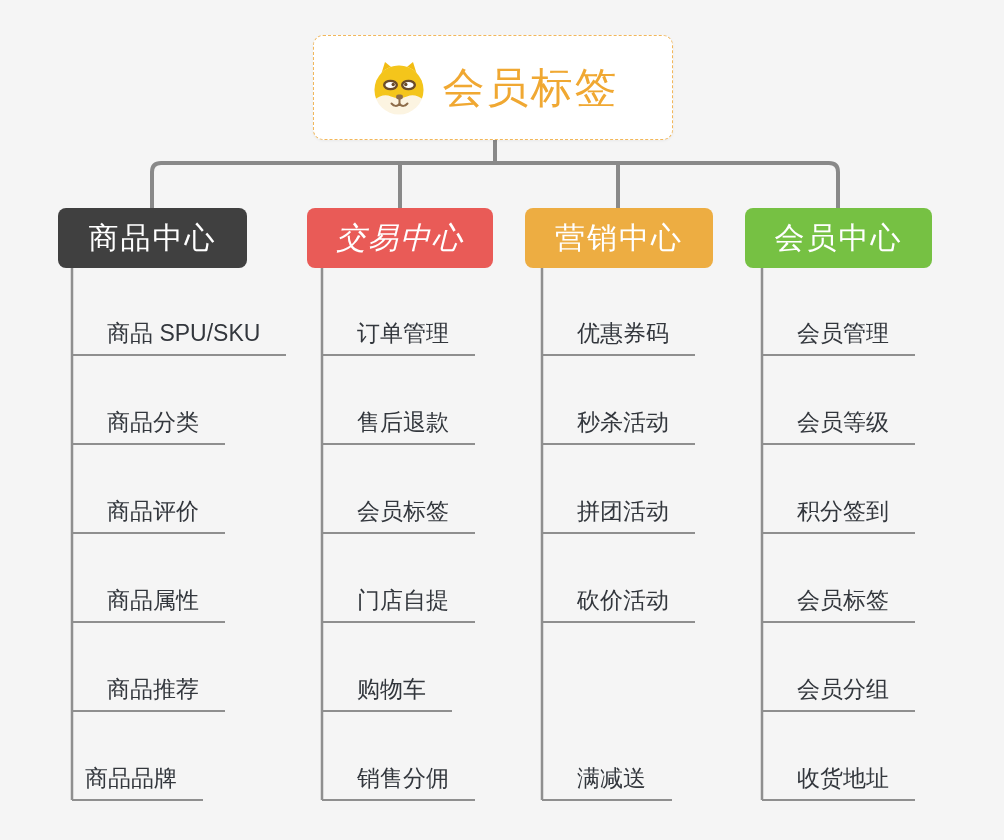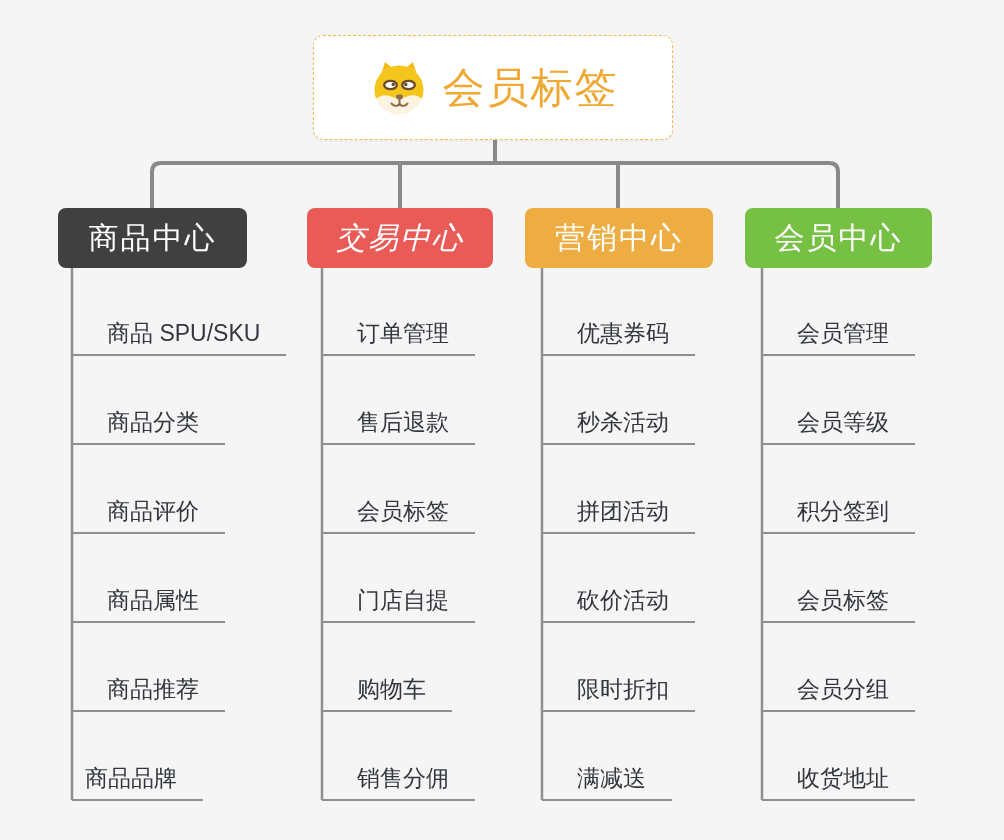--- a/index.html
+++ b/index.html
@@ -122,21 +122,20 @@
   <div class="leaf" style="left:322px; top:408px;">售后退款</div>
   <div class="leaf" style="left:322px; top:497px;">会员标签</div>
   <div class="leaf" style="left:322px; top:586px;">门店自提</div>
   <div class="leaf" style="left:322px; top:675px;">购物车</div>
   <div class="leaf" style="left:322px; top:764px;text-align:center;">销售分佣</div>
 
   <div class="leaf" style="left:542px; top:319px;">优惠券码</div>
   <div class="leaf" style="left:542px; top:408px;">秒杀活动</div>
   <div class="leaf" style="left:542px; top:497px;">拼团活动</div>
   <div class="leaf" style="left:542px; top:586px;">砍价活动</div>
-  <div class="leaf" style="left:542px; top:675px;">限时折扣</div>
   <div class="leaf" style="left:542px; top:764px;">满减送</div>
 
   <div class="leaf" style="left:762px; top:319px;">会员管理</div>
   <div class="leaf" style="left:762px; top:408px;">会员等级</div>
   <div class="leaf" style="left:762px; top:497px;">积分签到</div>
   <div class="leaf" style="left:762px; top:586px;">会员标签</div>
   <div class="leaf" style="left:762px; top:675px;">会员分组</div>
   <div class="leaf" style="left:762px; top:764px;">收货地址</div>
 
 </div>

